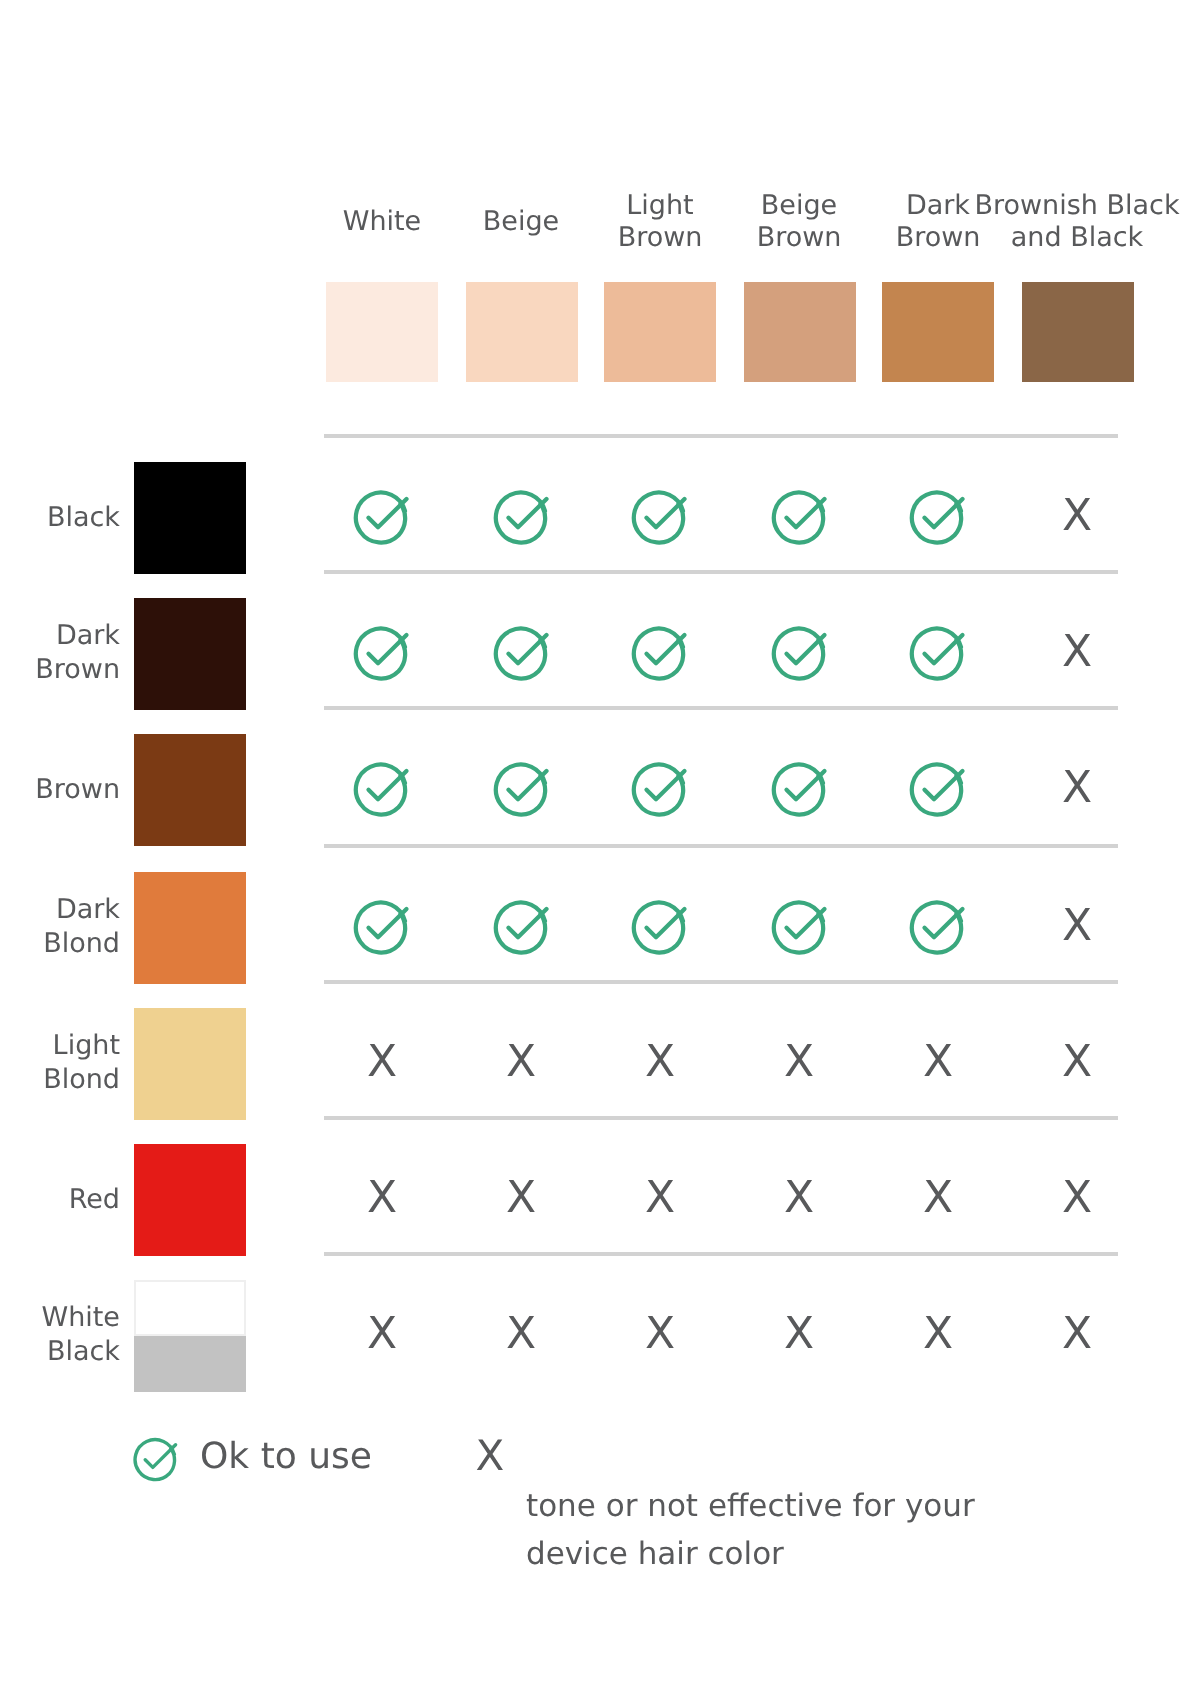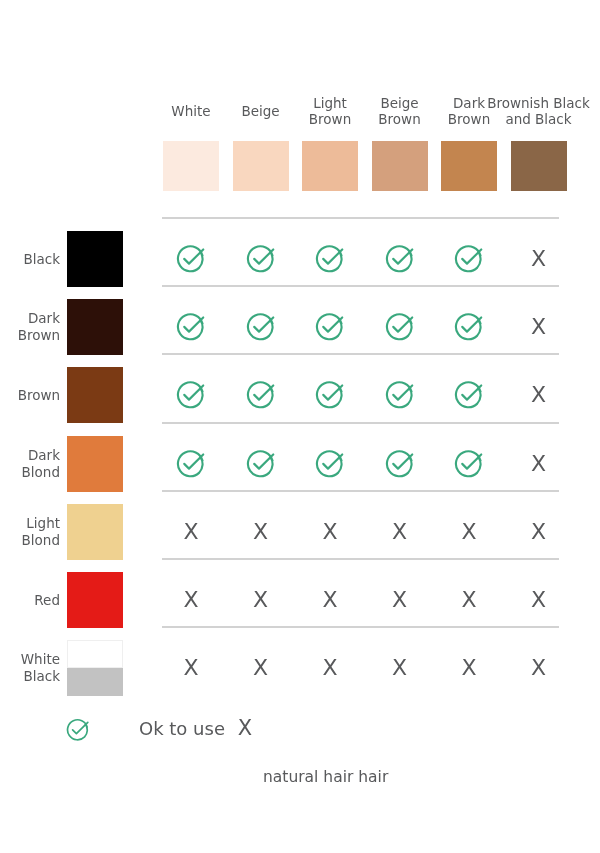--- a/index.html
+++ b/index.html
@@ -153,21 +153,20 @@
     top: 706px;
     width: 600px;
     height: 110px;
   }
   .legend-ok {
     position: absolute;
     left: 66px;
     top: 12px;
     display: flex;
     align-items: flex-start;
-    gap: 39px;
   }
   .legend-ok .legend-label {
     margin-left: 10px;
     font-size: 18px;
     line-height: 22px;
     color: #58595b;
   }
   .legend-x {
     position: absolute;
     left: 235px;
@@ -522,19 +521,19 @@
           <path d="M21.2 9.2 A10 10 0 1 0 18.6 18.9 A10 10 0 0 0 19.4 6.3" stroke="#3aa87e" stroke-width="1.7" fill="none" stroke-linecap="round"></path>
           <path d="M6.6 11.9 L10.4 15.7 L21.8 4.4" stroke="#3aa87e" stroke-width="1.7" fill="none" stroke-linecap="round" stroke-linejoin="round"></path>
         </svg>
       </span>
       <span class="legend-label">Ok to use</span>
     </div>
     <div class="legend-x">
       <span class="legend-xglyph">X</span>
       <span class="legend-label">
         <br>
-        <br>
-        <span>natural hair hair</span>
+        <span>tone or not effective for your</span><br>
+        <span>device hair color</span>
       </span>
     </div>
   </div>
 
 </div>
 
 </body></html>

